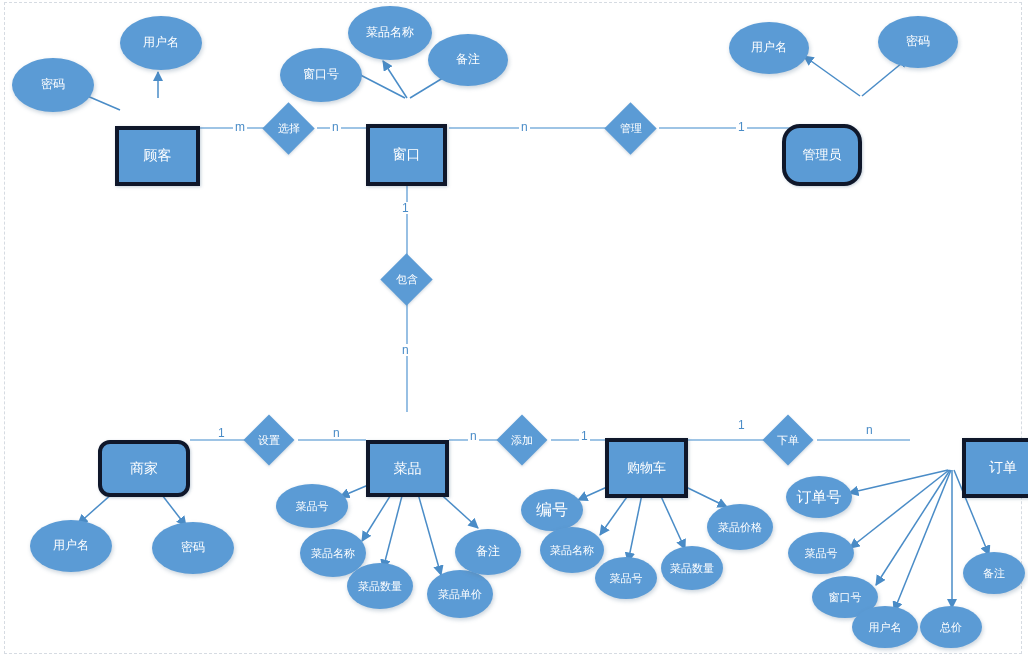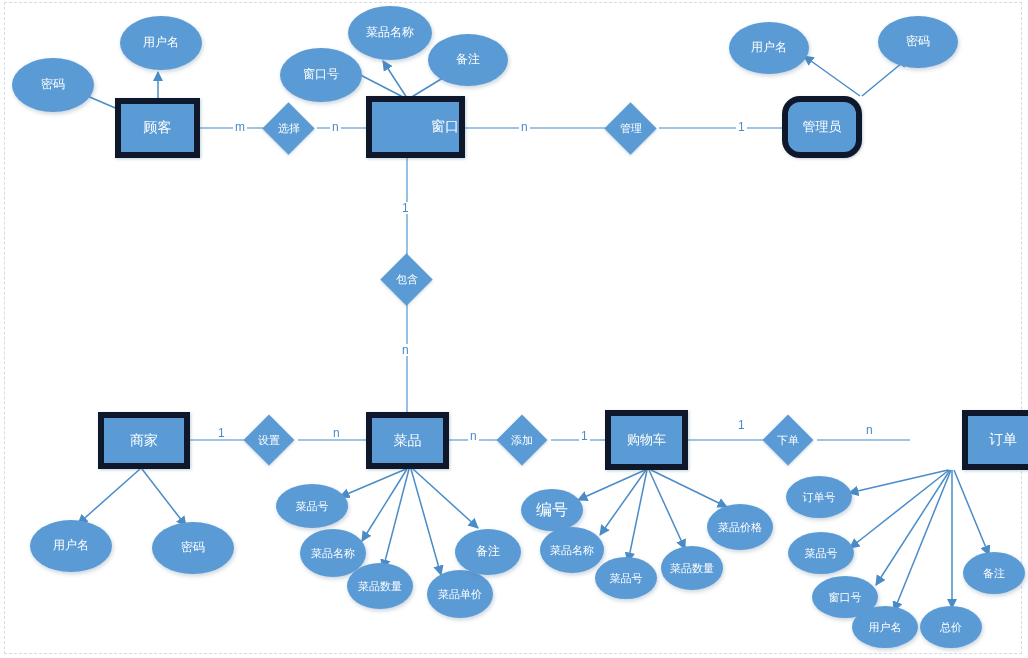--- a/index.html
+++ b/index.html
@@ -39,22 +39,23 @@
     align-items: center;
     justify-content: center;
     text-align: center;
     color: #ffffff;
     box-sizing: border-box;
     line-height: 1.12;
     z-index: 3;
   }
   .entity {
     background: #5B9BD5;
-    border: 6px solid #0f172a;
+    border: 4px solid #0f172a;
     box-shadow: 1px 1px 3px rgba(90,120,150,0.35);
+    margin-top: 28px;
   }
   .attr {
     background: #5B9BD5;
     border-radius: 50%;
     box-shadow: 1px 2px 4px rgba(90,120,150,0.33);
   }
   .rel {
     background: #5B9BD5;
     transform: rotate(45deg);
     box-shadow: 1px 1px 3px rgba(90,120,150,0.3);
@@ -137,27 +138,27 @@
       <line x1="950" y1="470" x2="876" y2="585"></line>
       <line x1="951" y1="470" x2="894" y2="611"></line>
       <line x1="952" y1="470" x2="952" y2="608"></line>
       <line x1="954" y1="470" x2="989" y2="555"></line>
     </g>
   </svg>
 
   <div class="node entity" style="left:115px;top:98px;width:85px;height:60px;font-size:14px;">
     <span>顾客</span>
   </div>
-  <div class="node entity" style="left:366px;top:96px;width:99px;height:62px;font-size:14px;justify-content:flex-end;">
+  <div class="node entity" style="left:366px;top:96px;width:81px;height:62px;font-size:14px;">
     <span>窗口</span>
   </div>
   <div class="node entity" style="left:782px;top:96px;width:80px;height:62px;font-size:13px;border-radius:18px;">
     <span>管理员</span>
   </div>
-  <div class="node entity" style="left:98px;top:412px;width:92px;height:57px;font-size:14px;">
+  <div class="node entity" style="left:98px;top:412px;width:92px;height:57px;font-size:14px;border-radius:12px;">
     <span>商家</span>
   </div>
   <div class="node entity" style="left:366px;top:412px;width:83px;height:57px;font-size:14px;">
     <span>菜品</span>
   </div>
   <div class="node entity" style="left:605px;top:410px;width:83px;height:60px;font-size:13px;align-items:center;">
     <span>购物车</span>
   </div>
   <div class="node entity" style="left:962px;top:410px;width:82px;height:60px;font-size:14px;">
     <span>订单</span>
@@ -238,21 +239,21 @@
   <div class="node attr" style="left:595px;top:557px;width:62px;height:42px;font-size:11px;">
     <span>菜品号</span>
   </div>
   <div class="node attr" style="left:661px;top:546px;width:62px;height:44px;font-size:11px;padding:0 7px;">
     <span>菜品数量</span>
   </div>
   <div class="node attr" style="left:707px;top:504px;width:66px;height:46px;font-size:11px;padding:0 8px;">
     <span>菜品价格</span>
   </div>
 
-  <div class="node attr" style="left:786px;top:476px;width:66px;height:42px;font-size:11px;">
+  <div class="node attr" style="left:786px;top:476px;width:66px;height:42px;font-size:15px;">
     <span>订单号</span>
   </div>
   <div class="node attr" style="left:788px;top:532px;width:66px;height:42px;font-size:11px;">
     <span>菜品号</span>
   </div>
   <div class="node attr" style="left:812px;top:576px;width:66px;height:42px;font-size:11px;">
     <span>窗口号</span>
   </div>
   <div class="node attr" style="left:852px;top:606px;width:66px;height:42px;font-size:11px;">
     <span>用户名</span>

